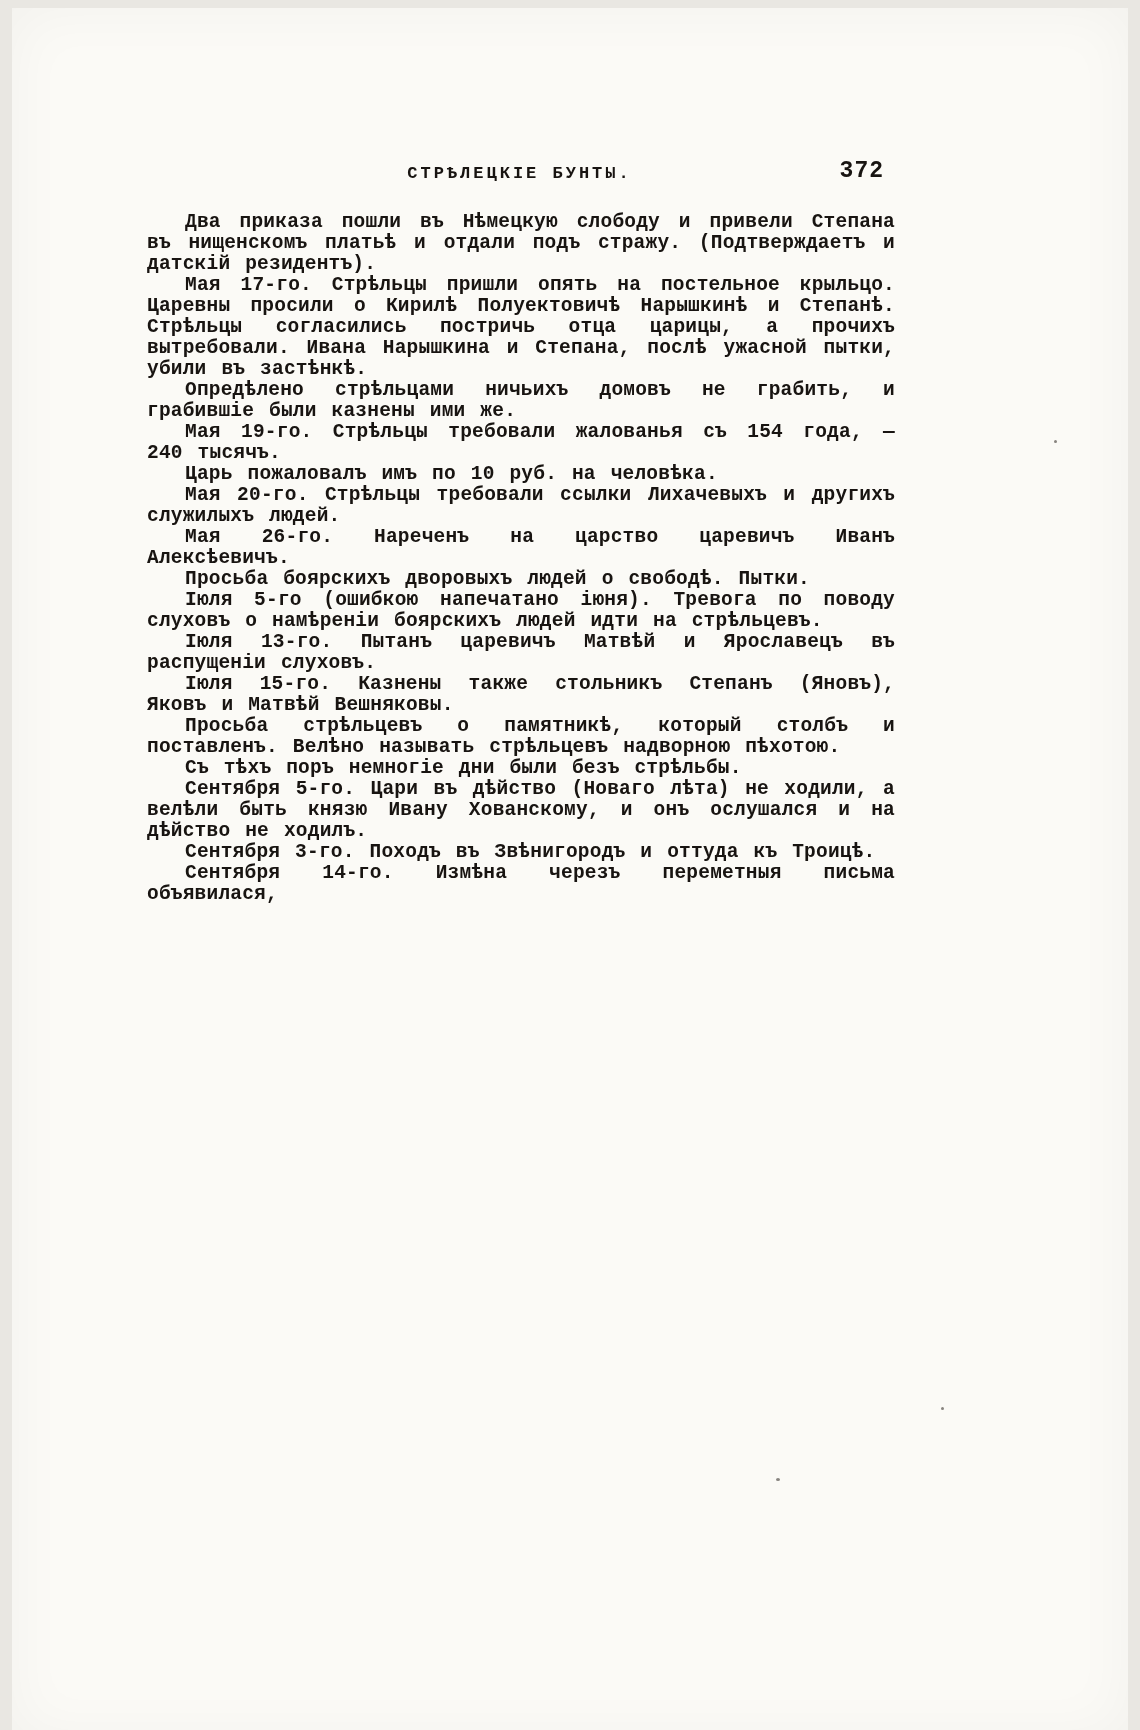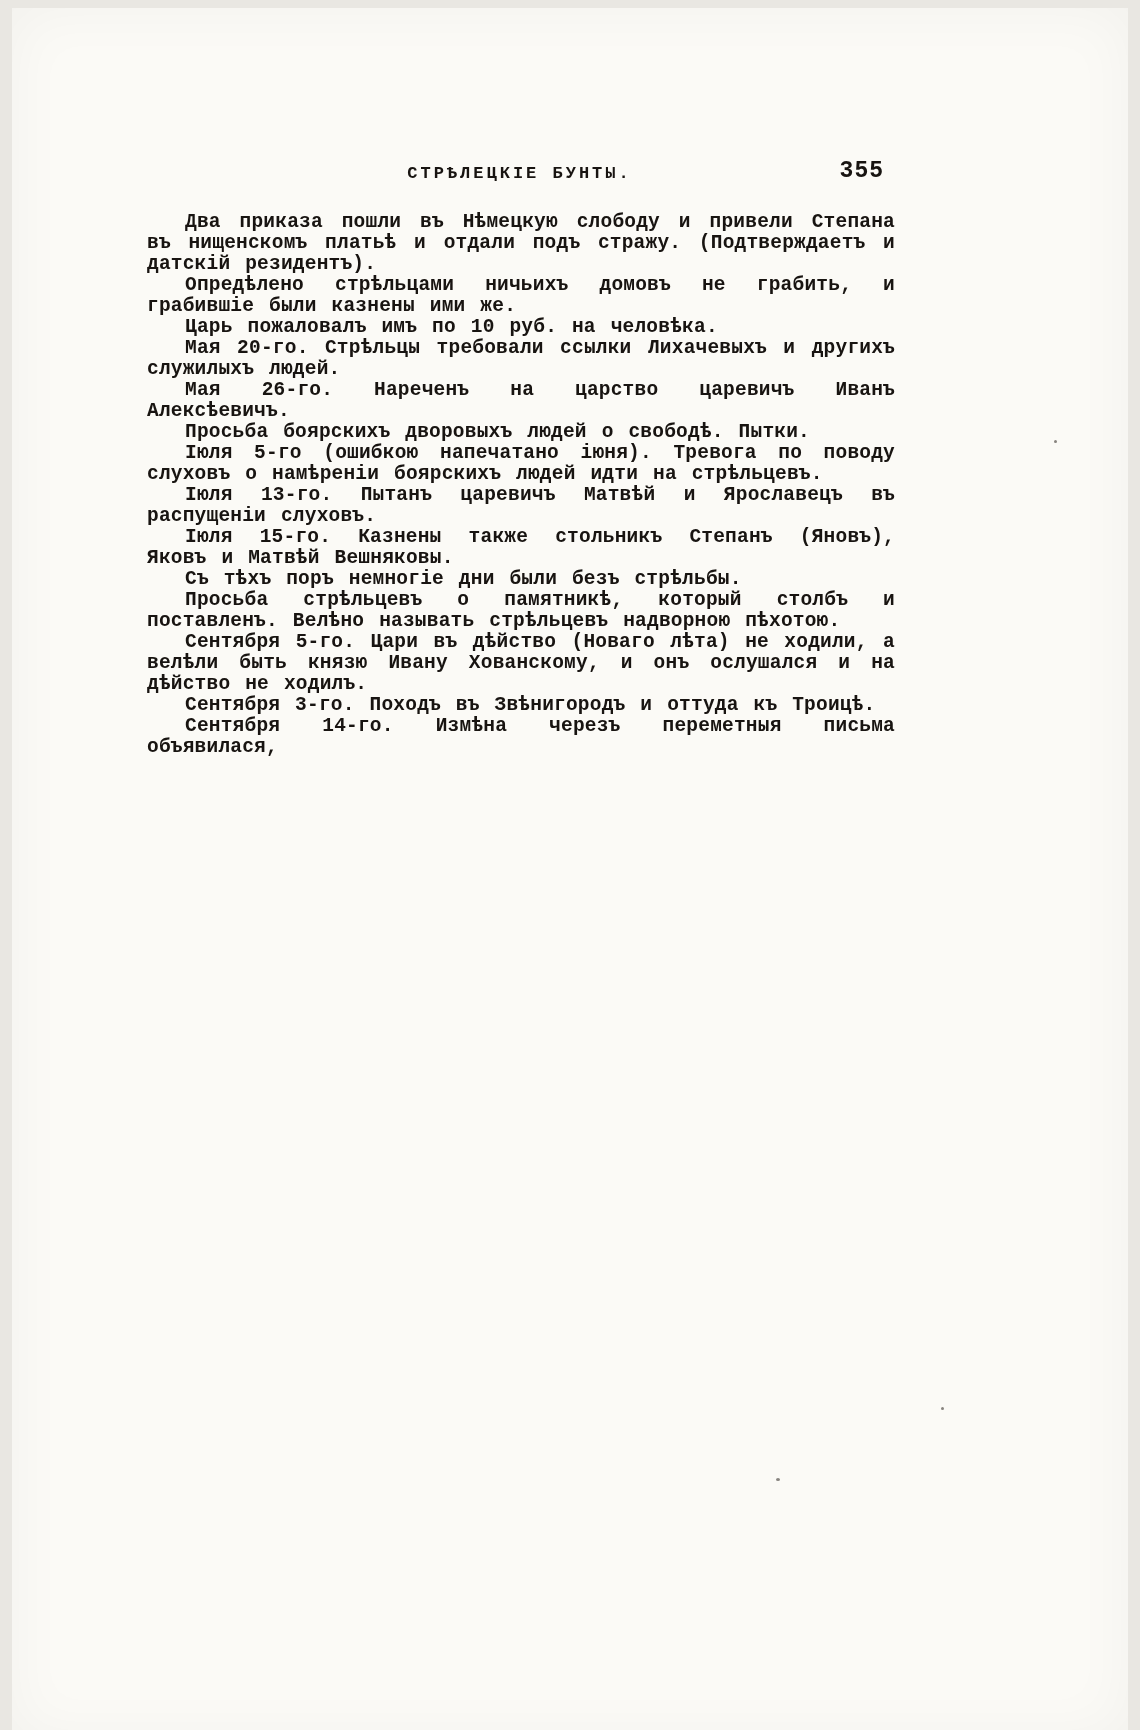--- a/index.html
+++ b/index.html
@@ -61,35 +61,37 @@
     border-radius: 50%;
   }
 </style>
 </head>
 <body>
 
 <div class="page">
 
   <div class="header-row">
     <span class="running-title">СТРѢЛЕЦКІЕ БУНТЫ.</span>
-    <span class="page-number">355</span>
+    <span class="page-number">372</span>
   </div>
 
   <div class="text-body" id="paragraphs">
       <p class="para">Два приказа пошли въ Нѣмецкую слободу и привели Степана въ нищенскомъ платьѣ и отдали подъ стражу. (Подтверждаетъ и датскій резидентъ).</p>
+      <p class="para">Мая 17-го. Стрѣльцы пришли опять на постельное крыльцо. Царевны просили о Кирилѣ Полуектовичѣ Нарышкинѣ и Степанѣ. Стрѣльцы согласились постричь отца царицы, а прочихъ вытребовали. Ивана Нарышкина и Степана, послѣ ужасной пытки, убили въ застѣнкѣ.</p>
       <p class="para">Опредѣлено стрѣльцами ничьихъ домовъ не грабить, и грабившіе были казнены ими же.</p>
+      <p class="para">Мая 19-го. Стрѣльцы требовали жалованья съ 154 года, — 240 тысячъ.</p>
       <p class="para">Царь пожаловалъ имъ по 10 руб. на человѣка.</p>
       <p class="para">Мая 20-го. Стрѣльцы требовали ссылки Лихачевыхъ и другихъ служилыхъ людей.</p>
       <p class="para">Мая 26-го. Нареченъ на царство царевичъ Иванъ Алексѣевичъ.</p>
       <p class="para">Просьба боярскихъ дворовыхъ людей о свободѣ. Пытки.</p>
       <p class="para">Іюля 5-го (ошибкою напечатано іюня). Тревога по поводу слуховъ о намѣреніи боярскихъ людей идти на стрѣльцевъ.</p>
       <p class="para">Іюля 13-го. Пытанъ царевичъ Матвѣй и Ярославецъ въ распущеніи слуховъ.</p>
       <p class="para">Іюля 15-го. Казнены также стольникъ Степанъ (Яновъ), Яковъ и Матвѣй Вешняковы.</p>
+      <p class="para">Просьба стрѣльцевъ о памятникѣ, который столбъ и поставленъ. Велѣно называть стрѣльцевъ надворною пѣхотою.</p>
       <p class="para">Съ тѣхъ поръ немногіе дни были безъ стрѣльбы.</p>
-      <p class="para">Просьба стрѣльцевъ о памятникѣ, который столбъ и поставленъ. Велѣно называть стрѣльцевъ надворною пѣхотою.</p>
       <p class="para">Сентября 5-го. Цари въ дѣйство (Новаго лѣта) не ходили, а велѣли быть князю Ивану Хованскому, и онъ ослушался и на дѣйство не ходилъ.</p>
       <p class="para">Сентября 3-го. Походъ въ Звѣнигородъ и оттуда къ Троицѣ.</p>
       <p class="para">Сентября 14-го. Измѣна черезъ переметныя письма объявилася,</p>
     </div>
 
   <div class="speck" style="left:1042px; top:432px; width:3px; height:3px;"></div>
   <div class="speck" style="left:929px; top:1399px; width:3px; height:3px;"></div>
   <div class="speck" style="left:764px; top:1470px; width:4px; height:3px;"></div>
 
 </div>

